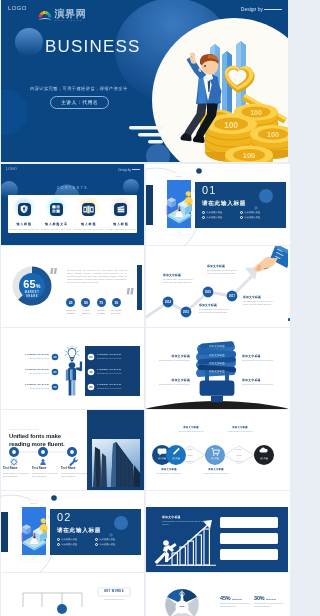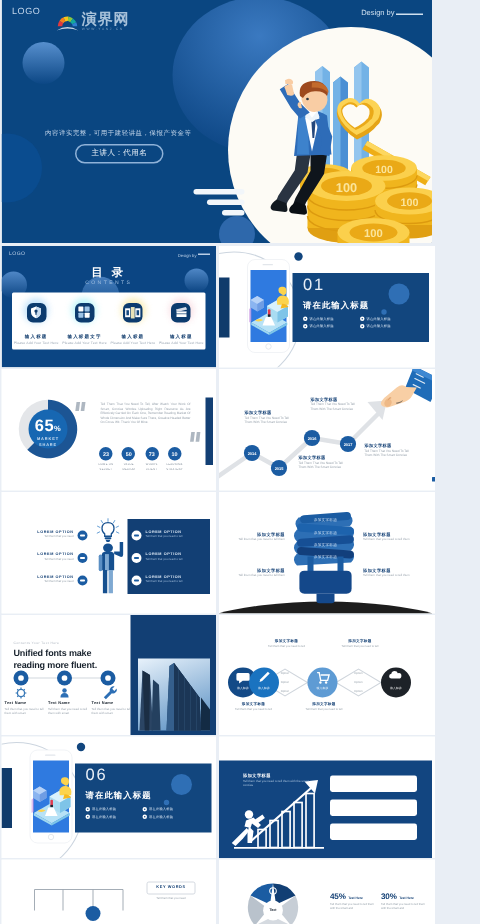--- a/index.html
+++ b/index.html
@@ -272,20 +272,21 @@
    </svg>
    <span class="cv-wm-t">
           <b>演界网</b>
           <i>WWW.YANJ.CN</i>
         </span>
  </div>
  <div class="cv-design">
         <span>Design by</span>
         <i class="dash"></i>
       </div>
+ <div class="cv-t1">BUSINESS</div>
  <div class="cv-sub">内容详实完整，可用于建轻讲益，保报产资金等</div>
  <div class="cv-pres">主讲人：代用名</div>
 </div>
 
 <div class="slide sl r2">
   <svg width="143" height="81" viewBox="0 0 143 81">
     <defs>
       <linearGradient id="tg1" x1="0" y1="0" x2="0" y2="1">
             <stop offset="0" stop-color="#4e86c6"></stop>
             <stop offset="1" stop-color="#0c4785"></stop>
@@ -298,21 +299,20 @@
     <rect width="143" height="81" fill="#0b4583"></rect>
     <circle cx="66" cy="33" r="12.5" fill="url(#tg1)" opacity=".85"></circle>
     <circle cx="8" cy="26" r="9" fill="url(#tg2)" opacity=".85"></circle>
     <circle cx="130" cy="23" r="8" fill="url(#tg2)" opacity=".85"></circle>
   </svg>
   <div class="tc-logo">LOGO</div>
   <div class="tc-design">
         <span>Design by</span>
         <i class="dash"></i>
       </div>
-  <div class="tc-t1">目 录</div>
   <div class="tc-t2">CONTENTS</div>
   <div class="tc-card">
     <div class="tc-item">
       <span class="tc-glow g-b"></span>
       <span class="tc-ic">
             <svg width="10" height="10" viewBox="0 0 24 24">
               <path d="M12 3 L20 6.2 V12 c0 5-3.4 8.3-8 9.8 C7.4 20.3 4 17 4 12 V6.2 Z" fill="#fff"></path>
               <path d="M12 3 L20 6.2 V12 c0 5-3.4 8.3-8 9.8 z" fill="#c9dcef"></path>
               <circle cx="12" cy="10.5" r="2.6" fill="#123d6e"></circle>
               <rect x="11" y="11.5" width="2" height="5" fill="#123d6e"></rect>
@@ -839,21 +839,21 @@
 
         <path d="M24 49.6 q3.2 -1.8 5.4 -0.2 q-2.6 1.8 -5.4 0.2 z" fill="#fcd34d"></path>
 
         <path d="M21 36 l4.5 -2.6 l4.5 2.6 l0 5 l-4.5 2.6 l-4.5 -2.6 z" fill="#8ab4f0"></path>
         <path d="M21 36 l4.5 -2.6 l4.5 2.6 l-4.5 2.6 z" fill="#b6d2f7"></path>
         <path d="M25.5 38.6 l4.5 -2.6 l0 5 l-4.5 2.6 z" fill="#6f9de4"></path>
         <path d="M20 42 l1.6 -1 l0 9 l-1.6 1 z" fill="#c58ce0" opacity=".55"></path>
       </g>
     </g>
   </svg>
-  <div class="s1-num">06</div>
+  <div class="s1-num">02</div>
   <div class="s1-ttl">请在此输入标题</div>
   <div class="s1-bul">
     <div class="s1-b">
           <i class="s1-dot"></i>
           <span>请在此输入标题</span>
         </div>
     <div class="s1-b">
           <i class="s1-dot"></i>
           <span>请在此输入标题</span>
         </div>

